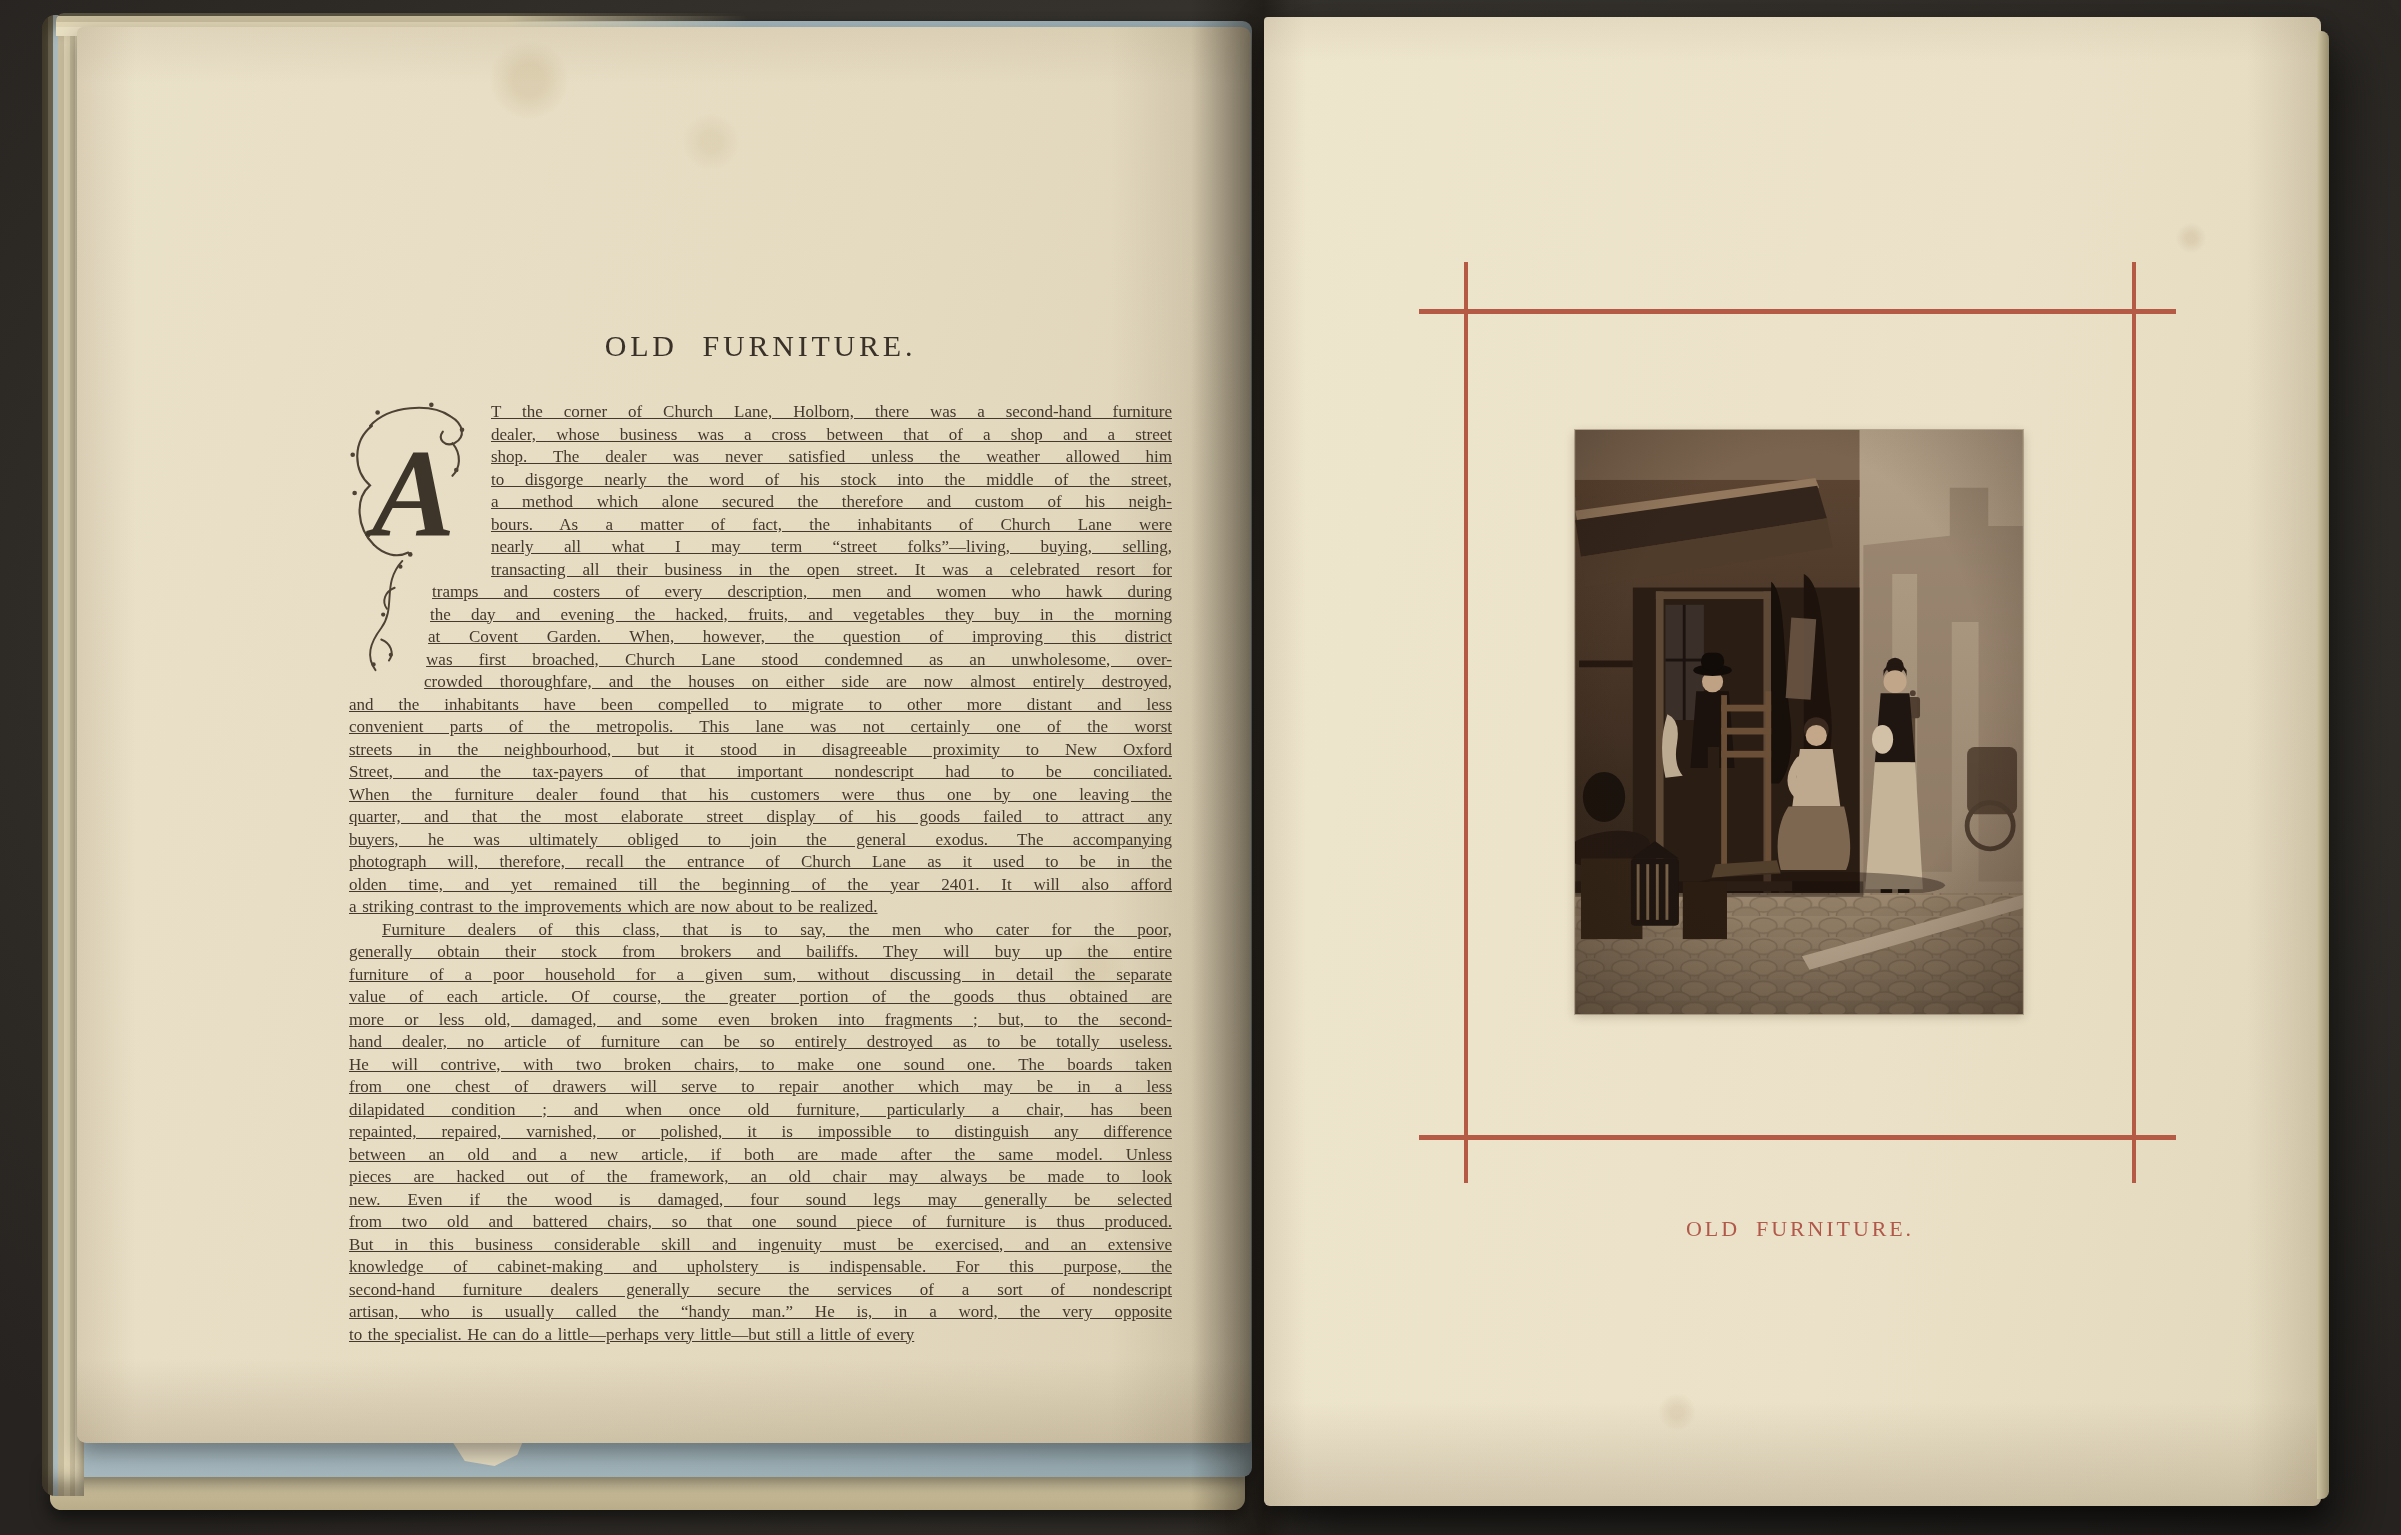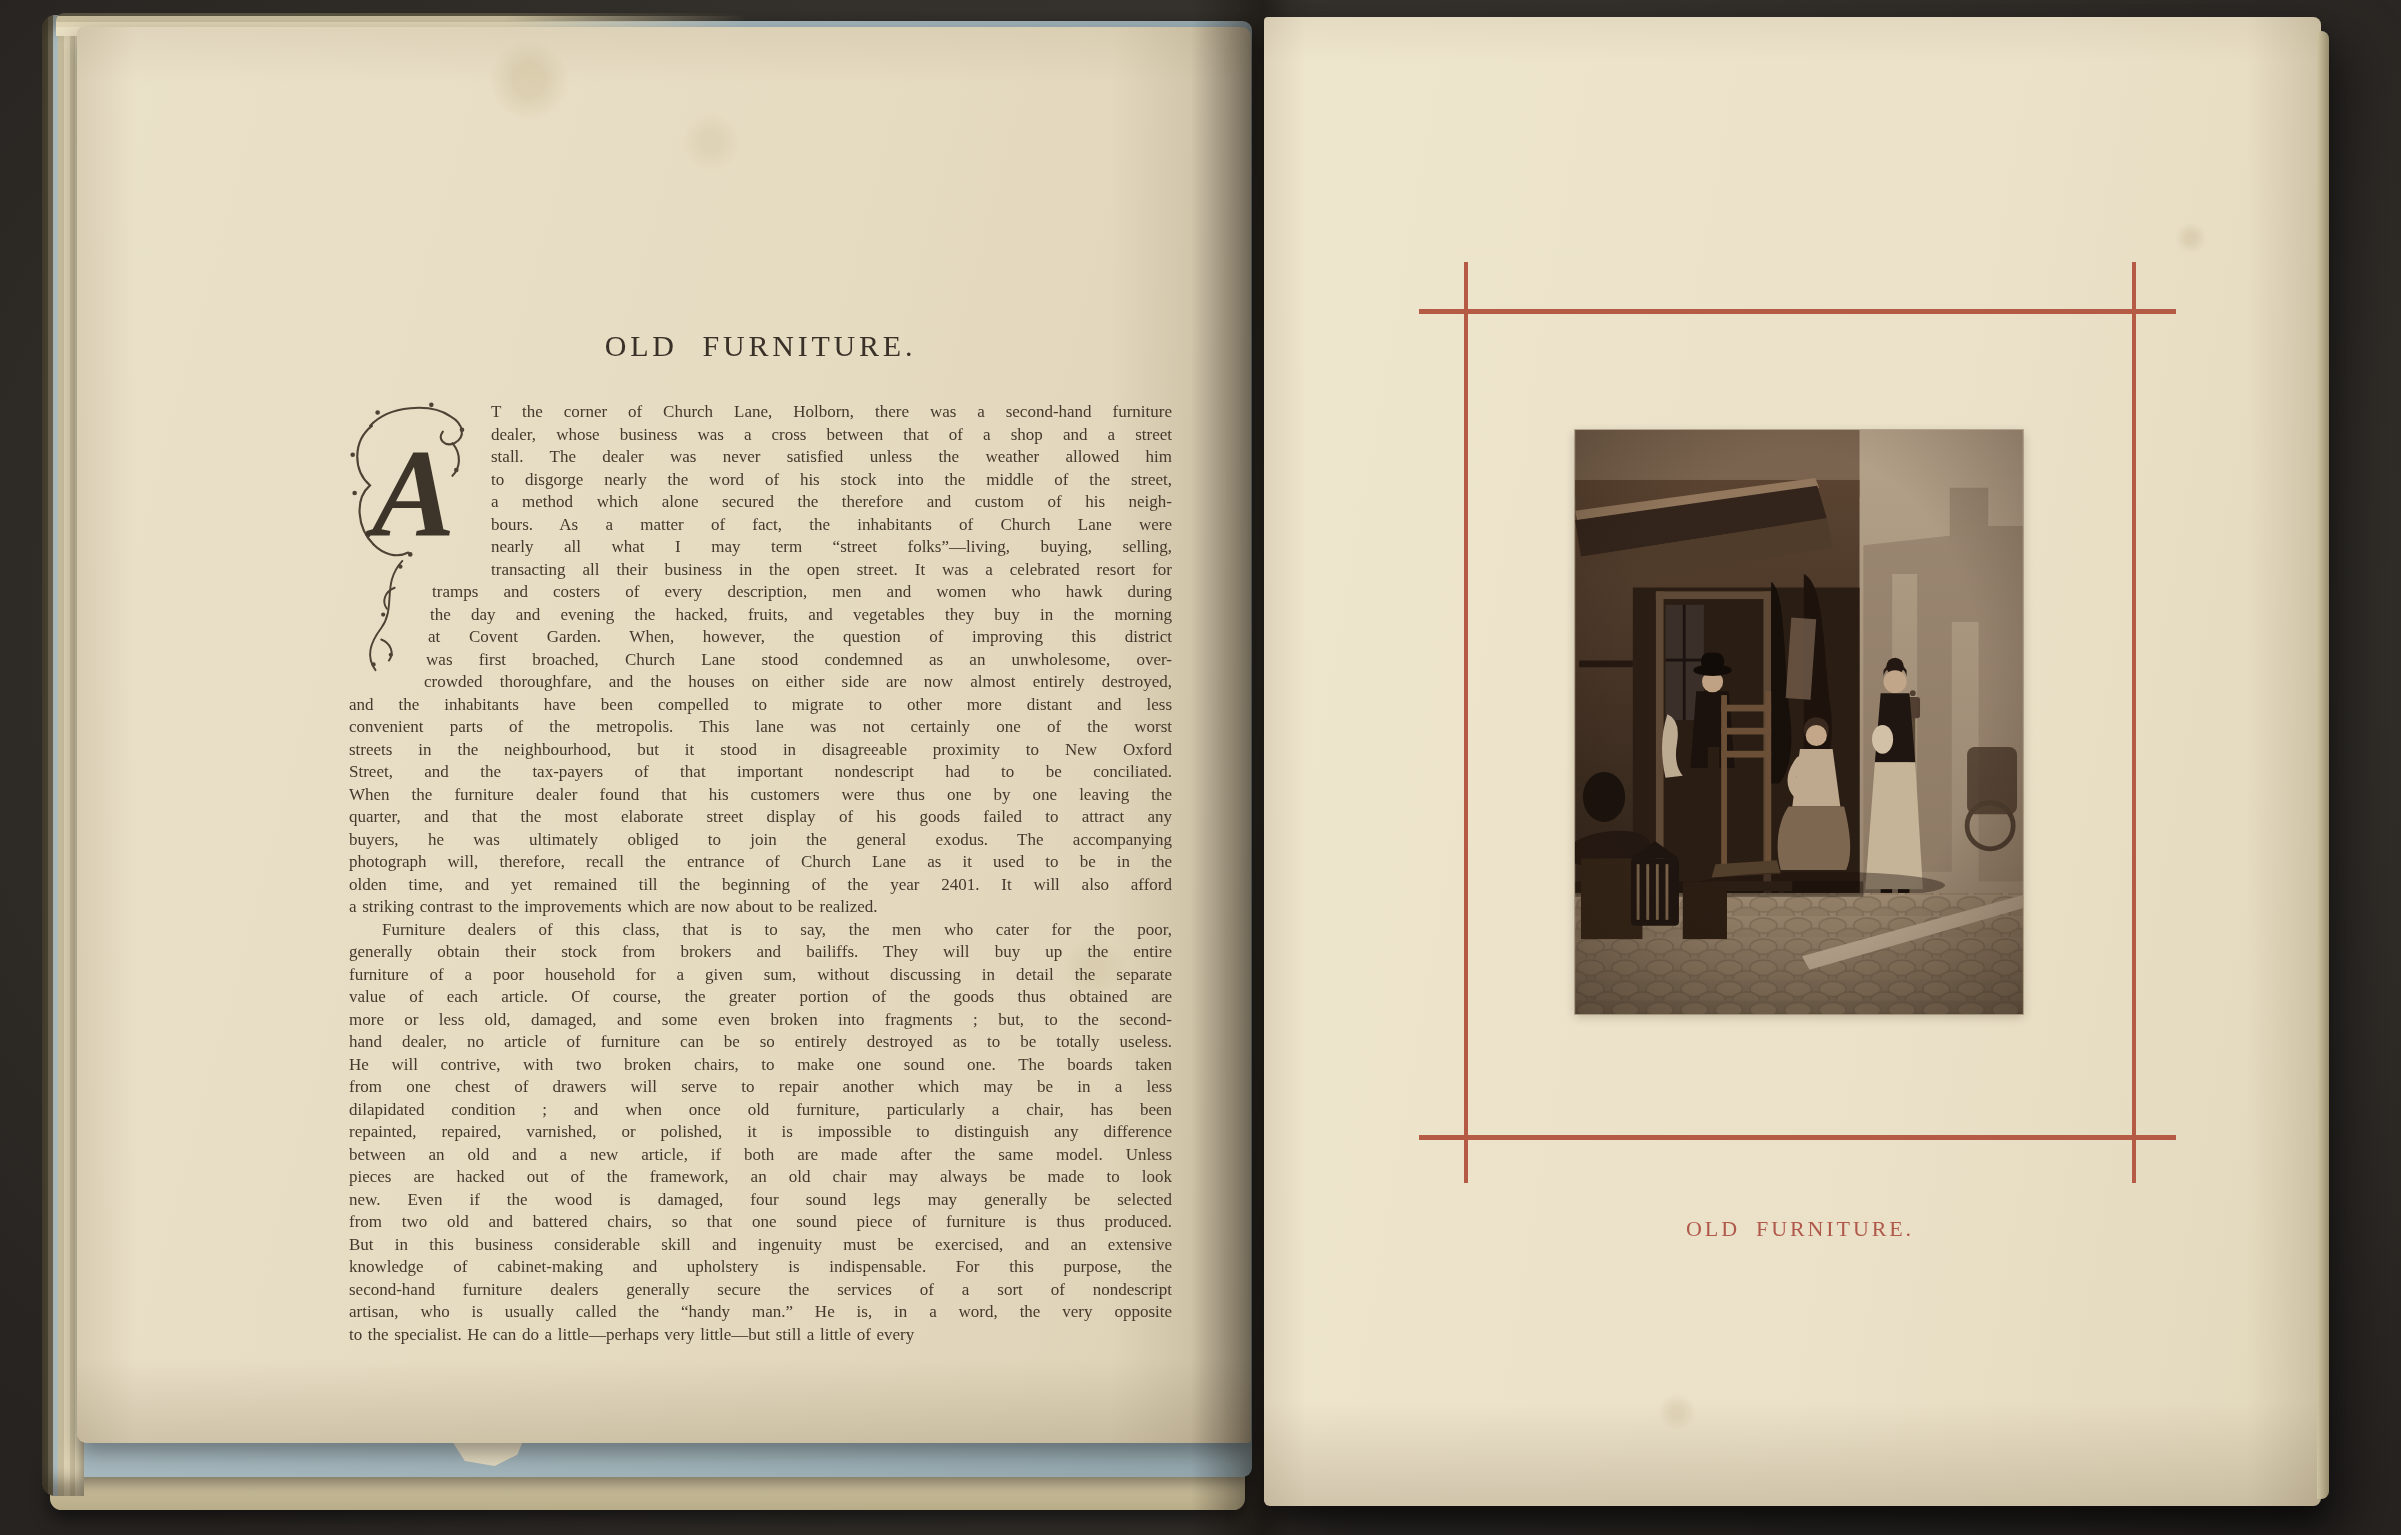--- a/index.html
+++ b/index.html
@@ -37,21 +37,21 @@
     box-shadow:0 9.6px 21px rgba(0,0,0,.35);}
   .page-title{left:272px;top:302px;width:823px;height:38px;margin:0;
     font-size:30px;font-weight:normal;letter-spacing:3.8px;word-spacing:13.4px;
     text-align:center;color:#3a3128;}
   .bodytext{left:272px;top:374px;width:823px;height:951px;
     font-size:17px;line-height:22.5px;color:#44392c;word-spacing:.08em;}
   .bodytext .dropcap-float{position:relative;float:left;width:142px;height:158px;
     shape-outside:polygon(0 0,115px 0,115px 22px,142px 22px,142px 158px,0 158px);}
   .bodytext .dropcap-tail{position:relative;float:left;clear:left;width:93px;height:113px;
     shape-outside:polygon(0 0,85px 0,75px 113px,0 113px);}
-  .bodytext .para{position:relative;}
+  .bodytext .para{position:relative;text-decoration:underline;}
   .tline{position:relative;text-align:justify;text-align-last:justify;white-space:normal;}
   .para .tline:last-child{text-align-last:left;}
   .para2 .tline:first-child{text-indent:33px;}
   .dropcap-float svg, .dropcap-tail svg{position:absolute;left:-9.6px;top:0;}
 
   
   .gutter-shadow{left:1191px;top:0;width:125px;height:1535px;
     background:linear-gradient(to right,transparent 0%,rgba(18,13,8,.38) 42%,rgba(18,13,8,.5) 58%,rgba(18,13,8,.12) 80%,transparent);}
 
   
@@ -122,21 +122,21 @@
             <circle cx="64" cy="8" r="2.2"></circle>
               <circle cx="46" cy="58" r="2.2"></circle>
             <circle cx="36" cy="110" r="2.2"></circle>
               <circle cx="54" cy="100" r="2.2"></circle>
           </g>
         </svg>
       </div>
       <div class="para para1">
           <div class="tline">T the corner of Church Lane, Holborn, there was a second-hand furniture</div>
           <div class="tline">dealer, whose business was a cross between that of a shop and a street</div>
-          <div class="tline">stall.  The dealer was never satisfied unless the weather allowed him</div>
+          <div class="tline">shop.  The dealer was never satisfied unless the weather allowed him</div>
           <div class="tline">to disgorge nearly the word of his stock into the middle of the street,</div>
           <div class="tline">a method which alone secured the therefore and custom of his neigh-</div>
           <div class="tline">bours.  As a matter of fact, the inhabitants of Church Lane were</div>
           <div class="tline">nearly all what I may term “street folks”—living, buying, selling,</div>
           <div class="tline">transacting all their business in the open street.  It was a celebrated resort for</div>
           <div class="tline">tramps and costers of every description, men and women who hawk during</div>
           <div class="tline">the day and evening the hacked, fruits, and vegetables they buy in the morning</div>
           <div class="tline">at Covent Garden.  When, however, the question of improving this district</div>
           <div class="tline">was first broached, Church Lane stood condemned as an unwholesome, over-</div>
           <div class="tline">crowded thoroughfare, and the houses on either side are now almost entirely destroyed,</div>

